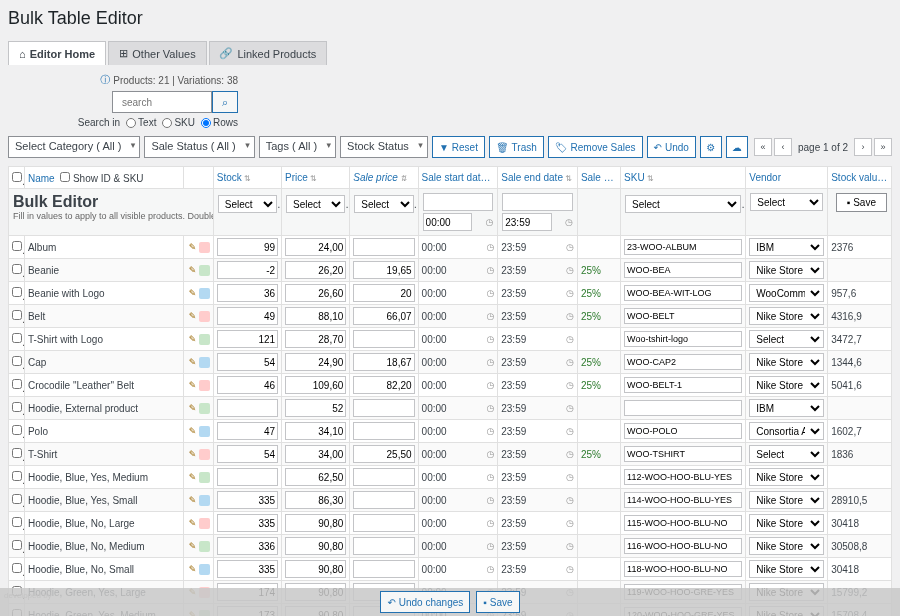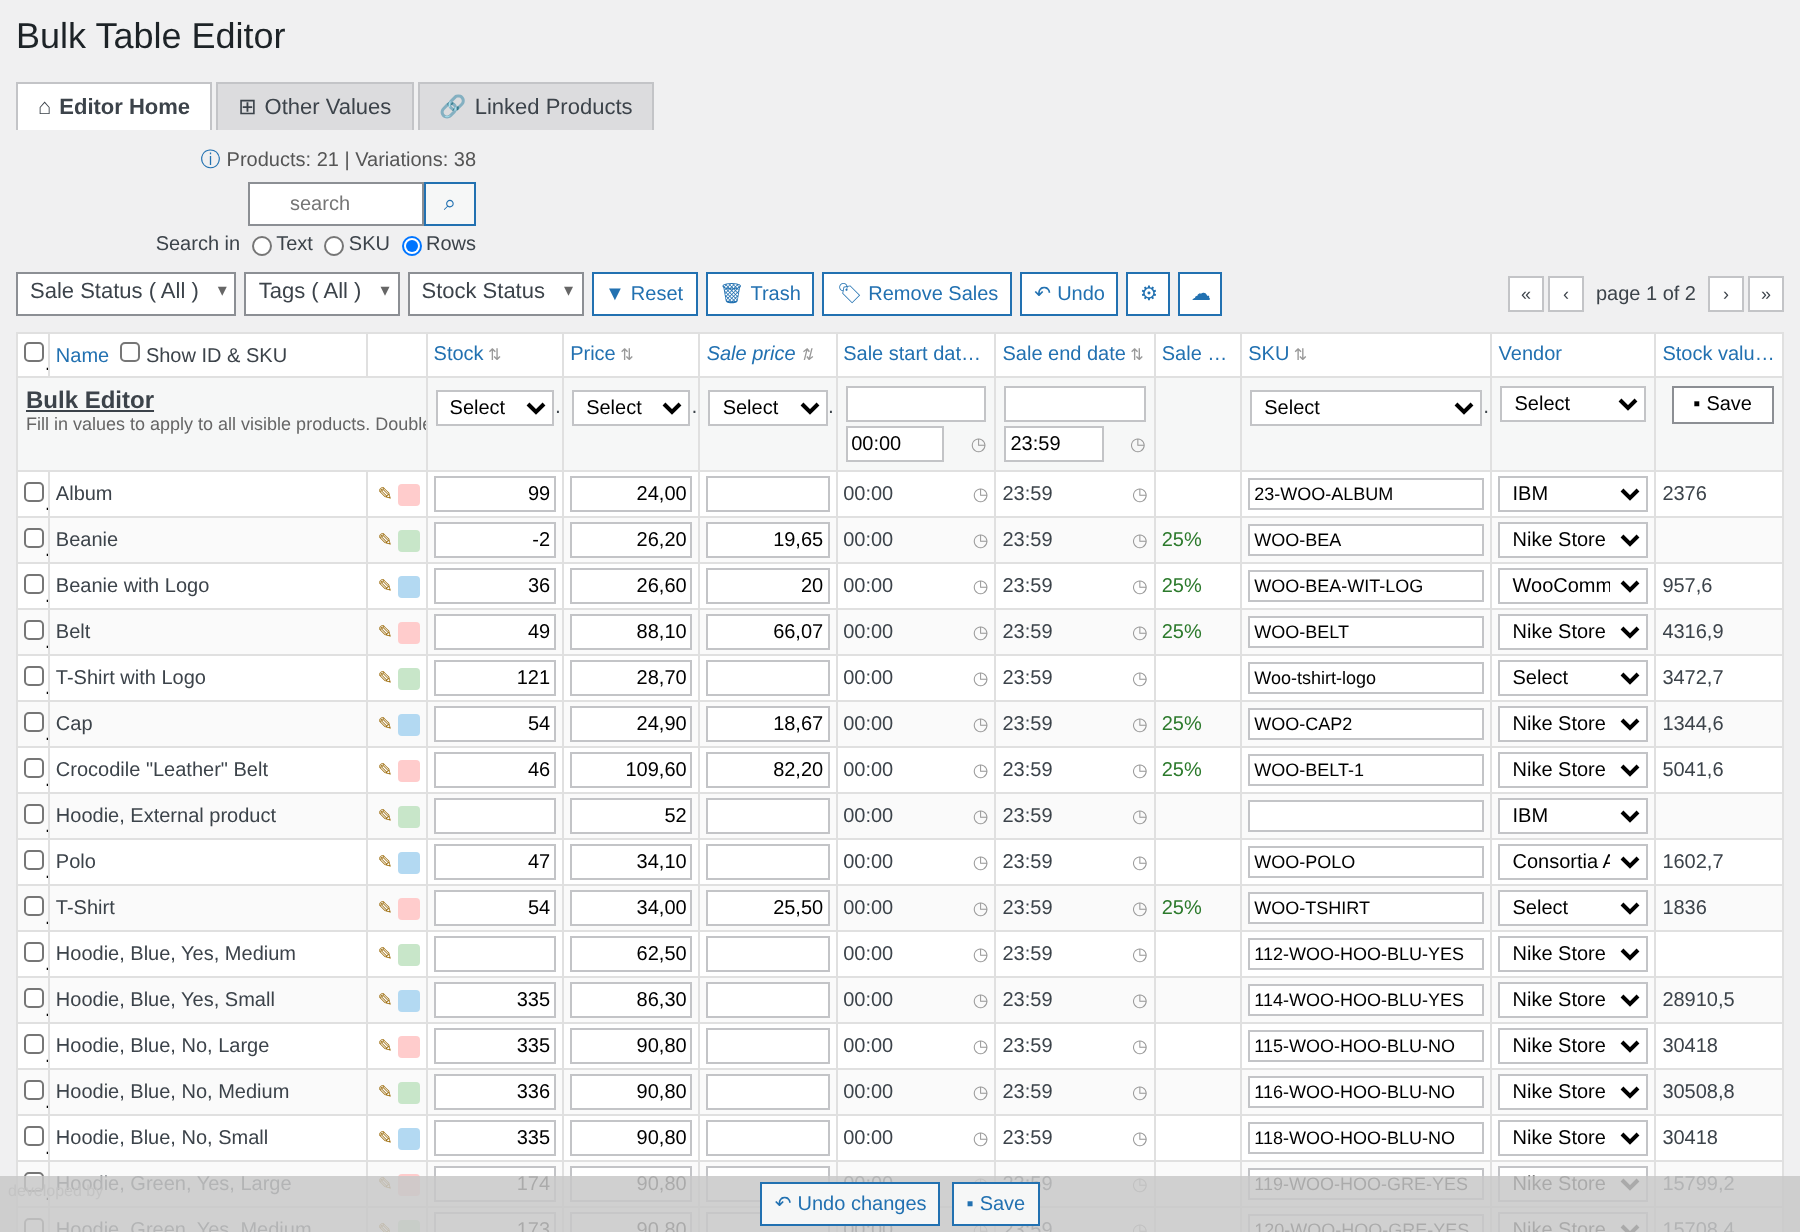--- a/index.html
+++ b/index.html
@@ -12,21 +12,21 @@
 .filters-row { display: flex; align-items: center; gap: 6px; margin-bottom: 8px; flex-wrap: wrap; }
 .filters-left { display: flex; align-items: center; gap: 6px; flex: 1; }
 .select { background: #fff; border: 1px solid #8c8f94; padding: 3px 18px 3px 6px; font-size: 11px; height: 22px; position: relative; cursor: pointer; }
 .select::after { content: "▾"; position: absolute; right: 4px; top: 3px; font-size: 9px; color: #666; }
 .range-text { color: #d63638; font-size: 11px; font-weight: 500; }
 .range-slider { flex: 1; max-width: 300px; height: 6px; background: #ddd; border-radius: 3px; position: relative; cursor: pointer; }
 .range-slider::before { content: ""; position: absolute; left: 0; width: 10px; height: 10px; background: #c3c4c7; border-radius: 50%; top: -2px; }
 .top-right { display: flex; flex-direction: column; align-items: flex-end; gap: 4px; min-width: 230px; }
 .prod-count { font-size: 10px; color: #555; display: flex; align-items: center; gap: 3px; }
 .search-box { display: flex; gap: 0; }
-.search-input { width: 88px; height: 22px; border: 1px solid #8c8f94; padding: 2px 20px; font-size: 10px; }
+.search-input { width: 100px; height: 22px; border: 1px solid #8c8f94; padding: 2px 9px; font-size: 10px; }
 .search-btn { width: 26px; height: 22px; background: #f6f7f7; border: 1px solid #2271b1; display: flex; align-items: center; justify-content: center; cursor: pointer; }
 .search-filters { display: flex; gap: 6px; font-size: 10px; align-items: center; }
 .radio { display: flex; align-items: center; gap: 2px; }
 .radio input { width: 10px; height: 10px; }
 .toolbar { display: flex; align-items: center; gap: 4px; margin-bottom: 8px; flex-wrap: wrap; }
 .toolbar-left { display: flex; gap: 4px; flex-wrap: wrap; }
 .btn-sm { padding: 2px 6px; background: #fff; border: 1px solid #2271b1; color: #2271b1; font-size: 10px; cursor: pointer; display: inline-flex; align-items: center; gap: 3px; height: 22px; }
 .btn-icon { width: 22px; justify-content: center; padding: 0; }
 .pager { display: flex; align-items: center; gap: 2px; margin-left: auto; font-size: 10px; }
 .pager-btn { width: 18px; height: 18px; border: 1px solid #c3c4c7; background: #fff; display: flex; align-items: center; justify-content: center; cursor: pointer; font-size: 9px; }
@@ -40,21 +40,21 @@
 .col-stock { width: 60px; }
 .col-price { width: 60px; }
 .col-sprice { width: 60px; font-style: italic; }
 .col-sdate { width: 70px; margin-left: 21px; }
 .col-edate { width: 70px; }
 .col-pct { width: 38px; }
 .col-sku { width: 110px; }
 .col-vendor { width: 72px; }
 .col-sval { width: 56px; }
 .editor-head td { background: #f6f7f7; vertical-align: top; padding: 4px; }
-.editor-title { font-weight: 600; font-size: 12px; text-decoration: underline; }
+.editor-title { font-weight: 600; font-size: 16px; }
 .editor-desc { font-size: 9px; color: #666; }
 .cell-input { width: 100%; border: 1px solid #c3c4c7; padding: 1px 2px; font-size: 10px; height: 18px; background: #fff; }
 .cell-select { width: 100%; border: 1px solid #c3c4c7; padding: 1px 2px; font-size: 10px; height: 18px; background: #fff; }
 .row td { background: #fff; }
 .row:nth-child(odd) td { background: #fafafa; }
 .num { text-align: right; }
 .pct-cell { color: #2c7a2c; text-align: right; padding-right: 4px; }
 .act-icons { display: flex; gap: 1px; }
 .act-icon { width: 11px; height: 11px; display: inline-block; font-size: 9px; line-height: 11px; text-align: center; }
 .act-edit { color: #996600; }
@@ -116,20 +116,21 @@
         <label class="radio">
             <input type="radio" name="sin" checked="" style="">
             <span>Rows</span>
           </label>
       </div>
     </div>
   </div>
 
   <div class="toolbar">
     <div class="toolbar-left" id="toolbar-selects">
+        <div class="select">Select Category ( All )</div>
         <div class="select">Sale Status ( All )</div>
         <div class="select">Tags ( All )</div>
         <div class="select">Stock Status</div>
       </div>
     <button class="btn-sm">
         <span>▼</span>
         <span>Reset</span>
       </button>
     <button class="btn-sm">
         <span>🗑</span>

